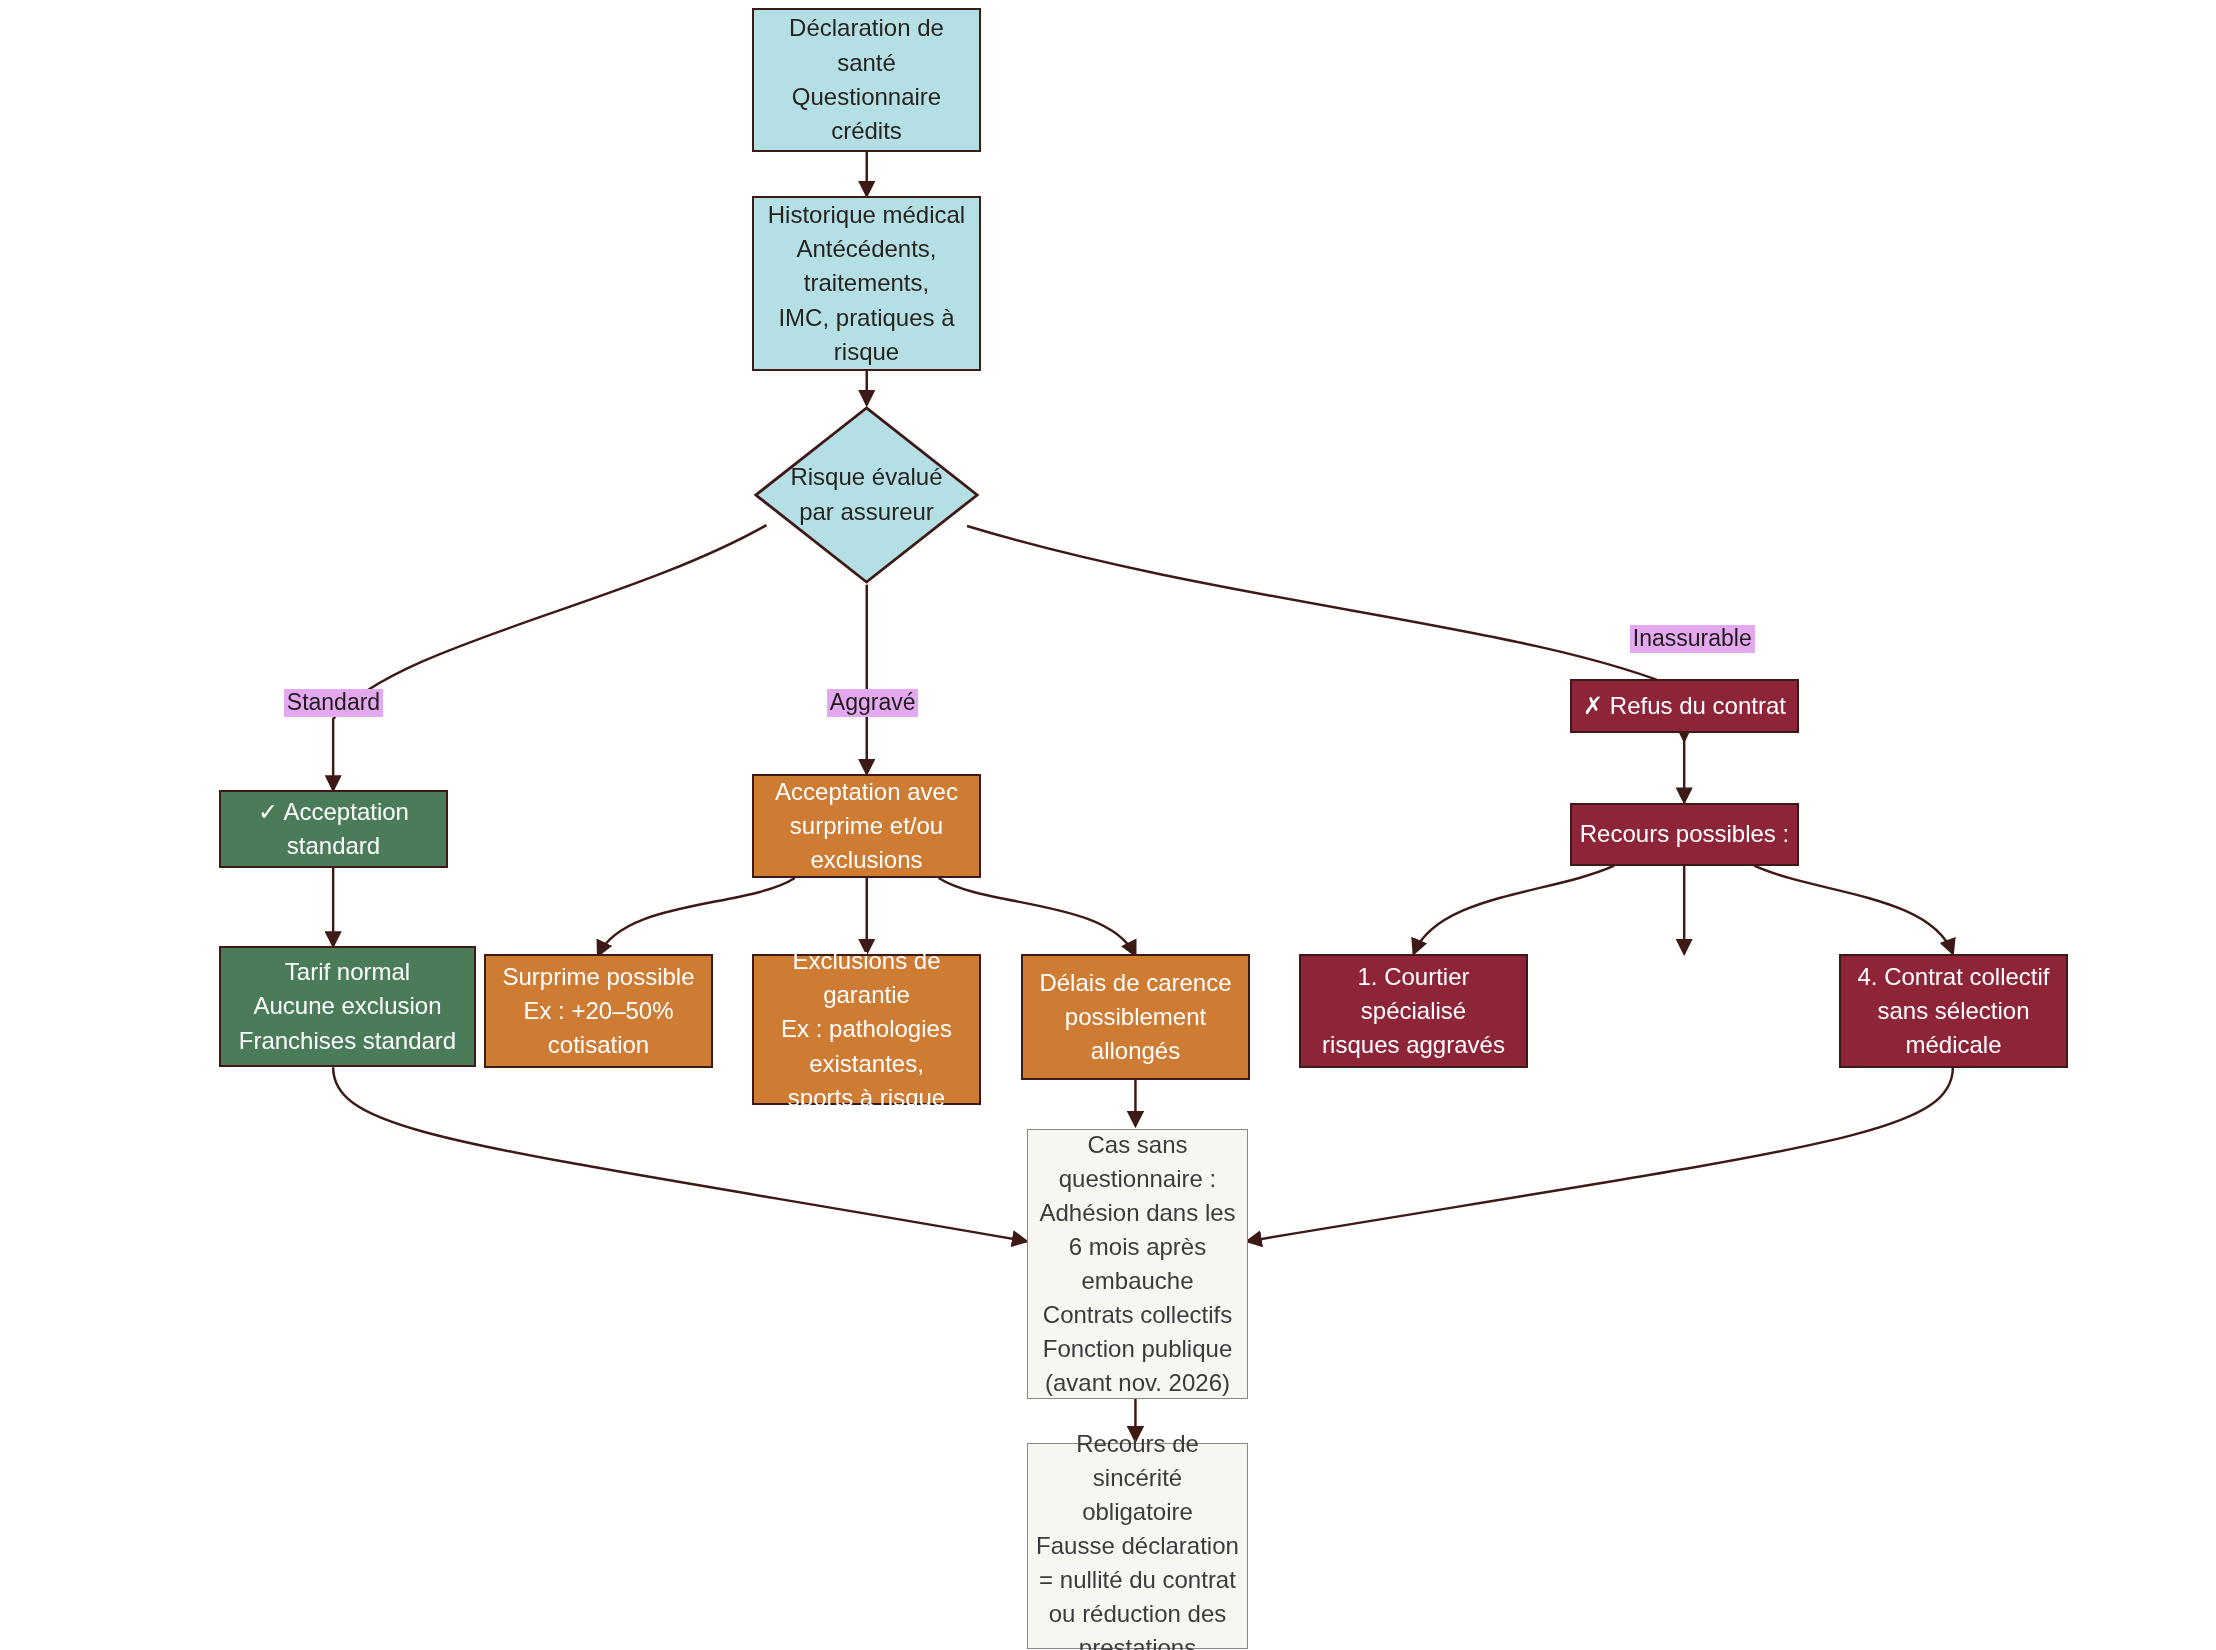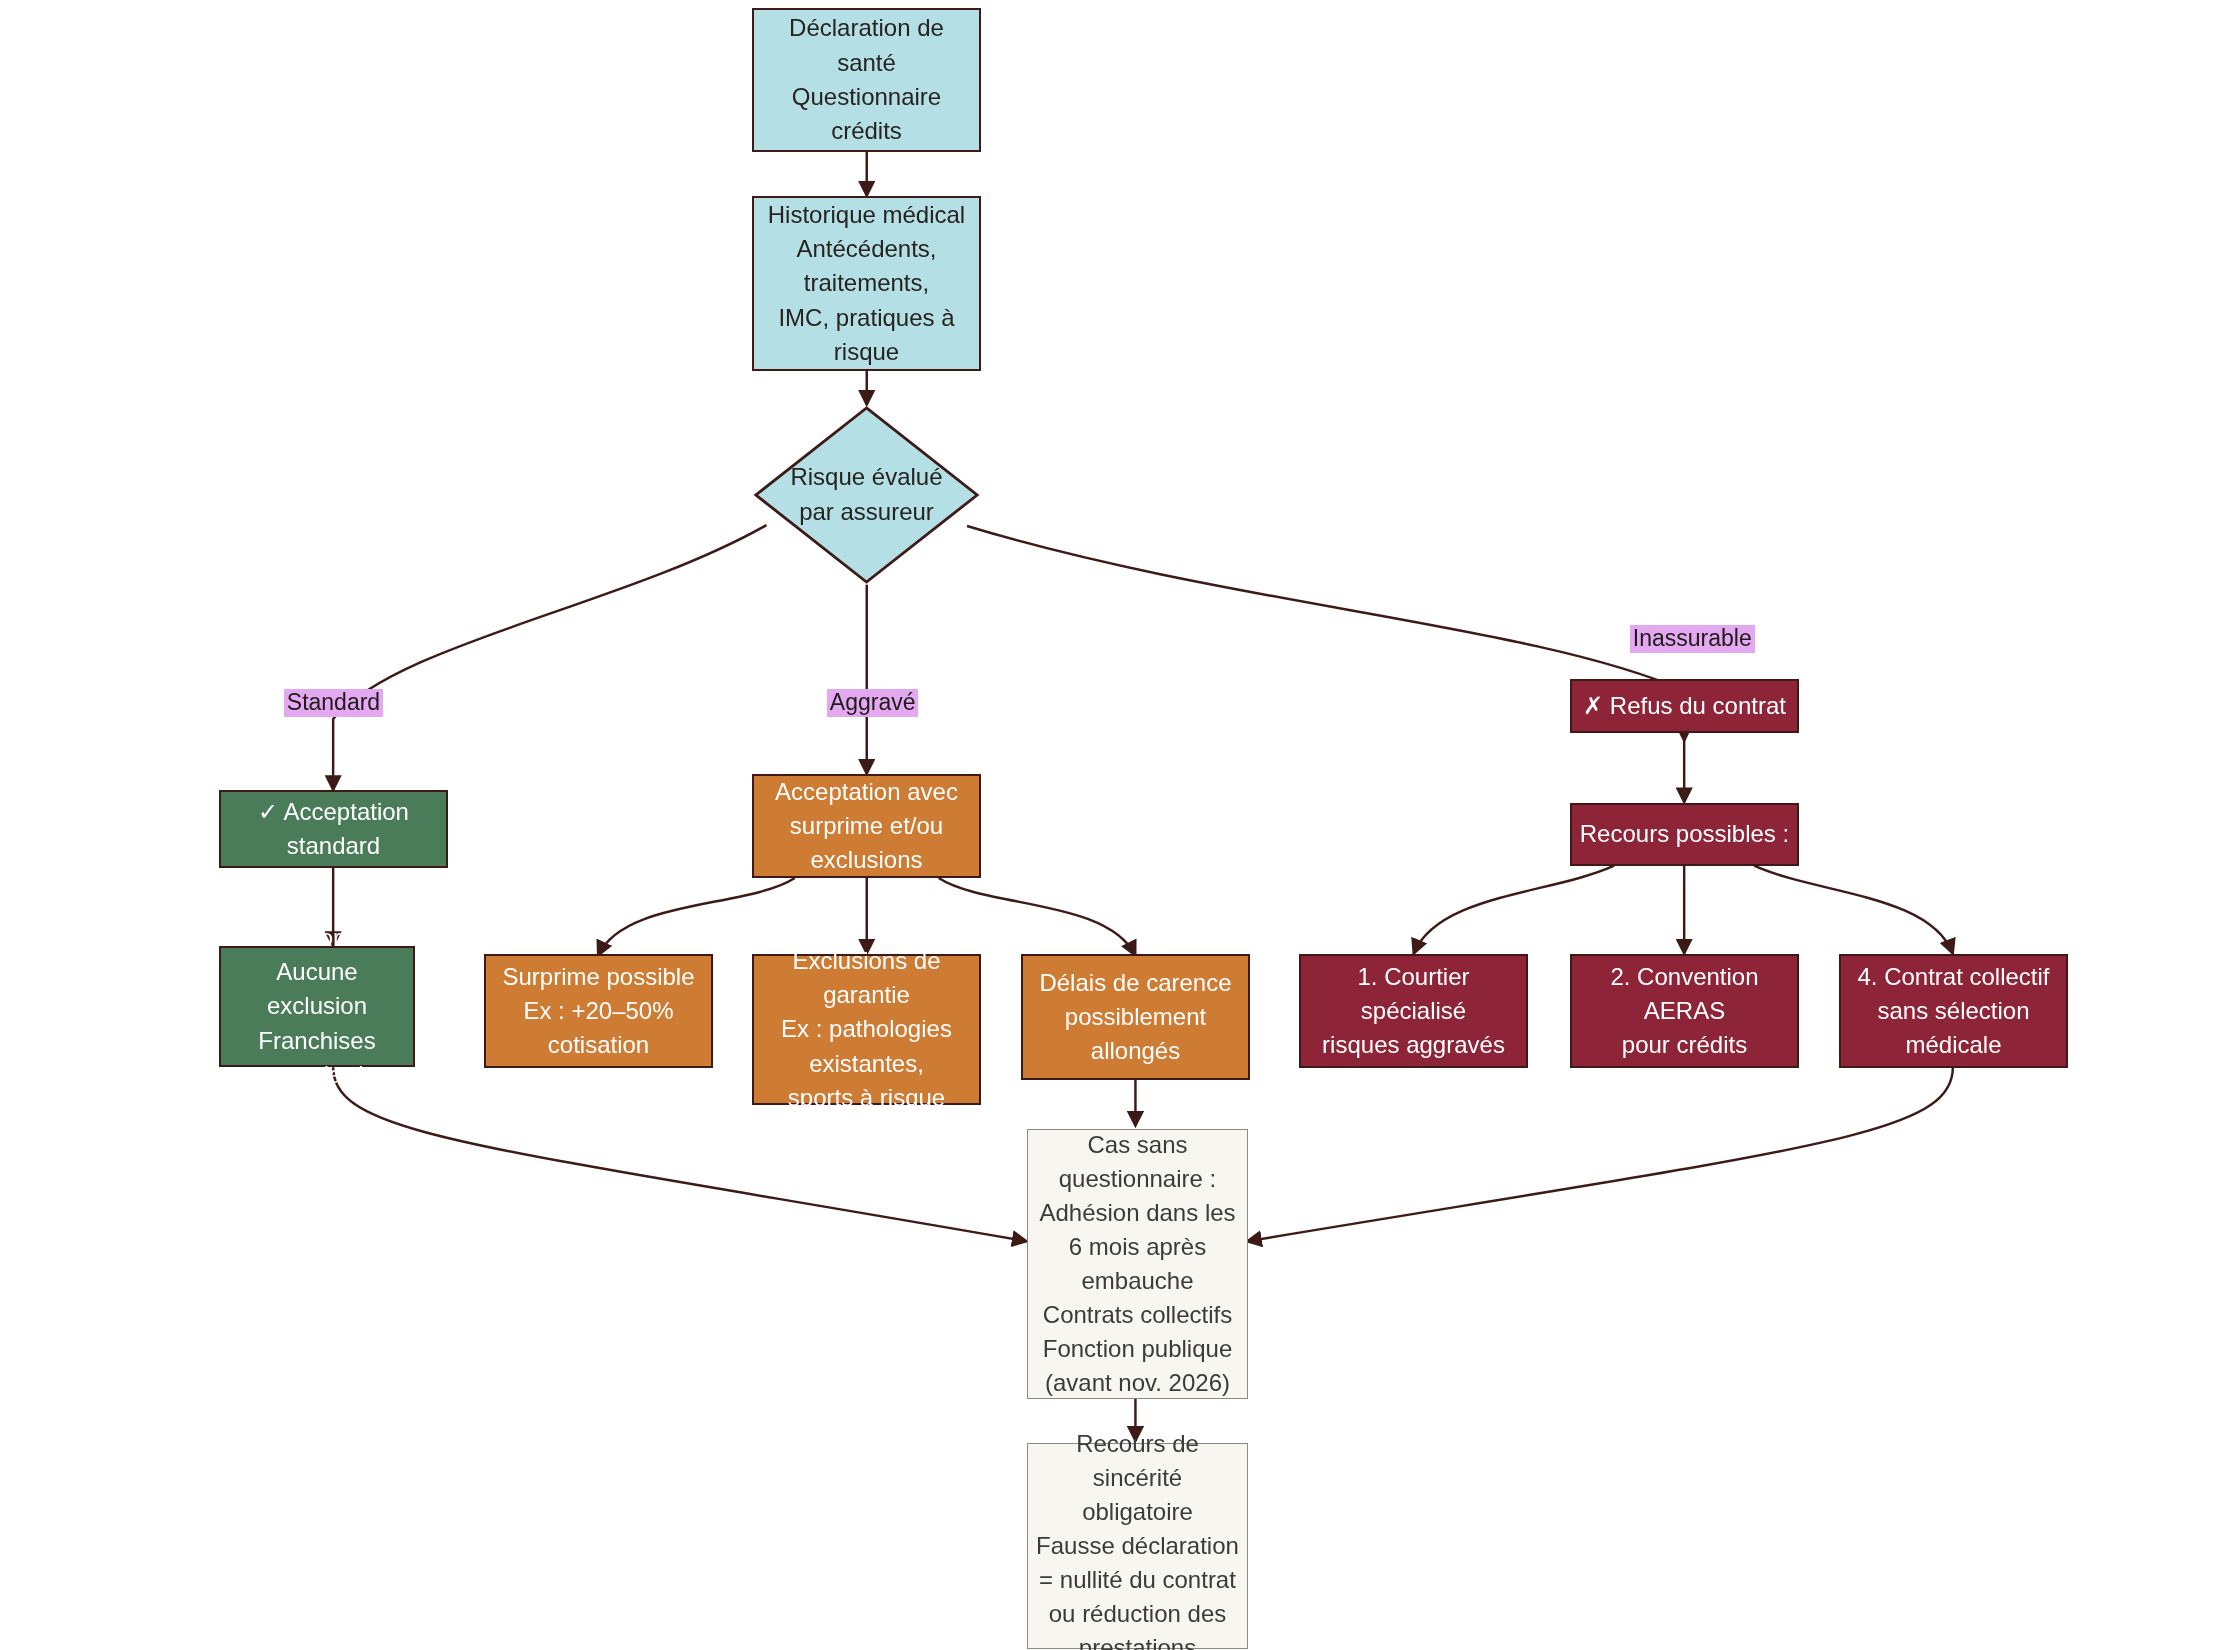--- a/index.html
+++ b/index.html
@@ -180,21 +180,21 @@
 
   <div class="edge-label" style="left:284px; top:689px;">Standard</div>
   <div class="edge-label" style="left:827px; top:689px;">Aggravé</div>
   <div class="edge-label" style="left:1630px; top:625px;">Inassurable</div>
 
   <div class="node n-green" style="left:219px; top:790px; width:229px; height:78px;">
     <span class="txt">✓ Acceptation
 standard</span>
   </div>
 
-  <div class="node n-green" style="left:219px; top:946px; width:196px; height:121px;">
+  <div class="node n-green" style="left:219px; top:946px; width:257px; height:121px;">
     <span class="txt">Tarif normal
 Aucune exclusion
 Franchises standard</span>
   </div>
 
   <div class="node n-orange" style="left:752px; top:774px; width:229px; height:104px;">
     <span class="txt">Acceptation avec
 surprime et/ou
 exclusions</span>
   </div>
@@ -226,25 +226,20 @@
   <div class="node n-red" style="left:1570px; top:803px; width:229px; height:63px;">
     <span class="txt">Recours possibles :</span>
   </div>
 
   <div class="node n-red" style="left:1299px; top:954px; width:229px; height:114px;">
     <span class="txt">1. Courtier
 spécialisé
 risques aggravés</span>
   </div>
 
-  <div class="node n-red" style="left:1570px; top:954px; width:229px; height:114px;">
-    <span class="txt">2. Convention
-AERAS
-pour crédits</span>
-  </div>
 
   <div class="node n-red" style="left:1839px; top:954px; width:229px; height:114px;">
     <span class="txt">4. Contrat collectif
 sans sélection
 médicale</span>
   </div>
 
   <div class="node n-plain" style="left:1027px; top:1129px; width:221px; height:270px;">
     <span class="txt">Cas sans
 questionnaire :

